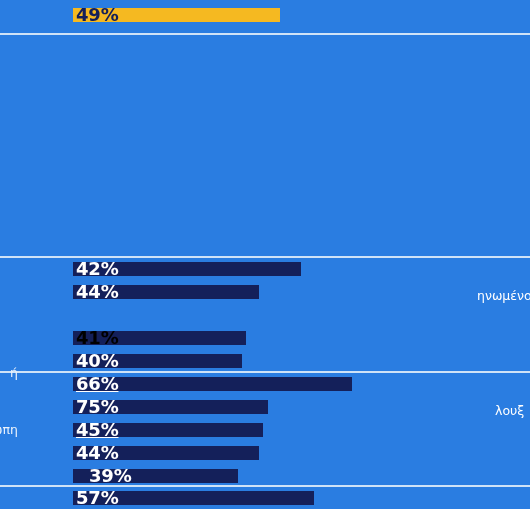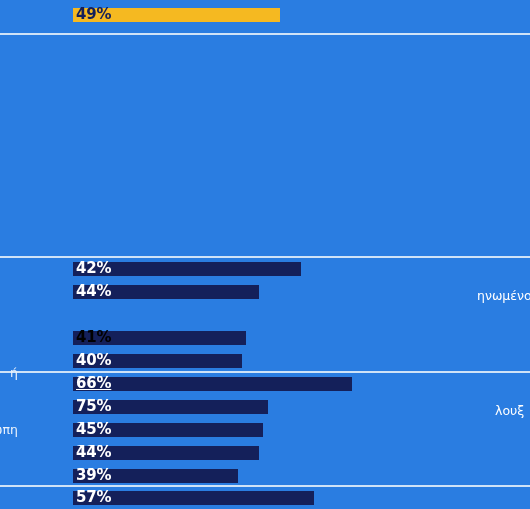--- a/index.html
+++ b/index.html
@@ -46,21 +46,21 @@
   }
   .bar.highlight {
     background: #f5b921;
   }
   .bar-value {
     position: absolute;
     left: 76px;
     top: -1px;
     height: 15px;
     line-height: 15px;
-    font-size: 15px;
+    font-size: 18px;
     font-weight: bold;
     color: #ffffff;
     letter-spacing: -0.2px;
     white-space: nowrap;
   }
   .bar-row.is-highlight .bar-value {
     color: #14205a;
   }
 
   
@@ -135,28 +135,28 @@
     <div class="bar-row" style="top: 377px;">
       <div class="bar" style="left: 73px; width: 279px; height: 14px; background: rgb(20, 32, 90);"></div>
       <span class="bar-value" style="color: rgb(255, 255, 255); text-decoration: underline;">66%</span>
     </div>
     <div class="bar-row" style="top: 400px;">
       <div class="bar" style="left: 73px; width: 195px; height: 14px; background: rgb(20, 32, 90);"></div>
       <span class="bar-value" style="color: rgb(255, 255, 255);">75%</span>
     </div>
     <div class="bar-row" style="top: 423px;">
       <div class="bar" style="left: 73px; width: 190px; height: 14px; background: rgb(20, 32, 90);"></div>
-      <span class="bar-value" style="color: rgb(255, 255, 255);">45%</span>
+      <span class="bar-value" style="color: rgb(255, 255, 255); text-decoration: underline;">45%</span>
     </div>
     <div class="bar-row" style="top: 446px;">
       <div class="bar" style="left: 73px; width: 186px; height: 14px; background: rgb(20, 32, 90);"></div>
       <span class="bar-value" style="color: rgb(255, 255, 255);">44%</span>
     </div>
     <div class="bar-row" style="top: 469px;">
       <div class="bar" style="left: 73px; width: 165px; height: 14px; background: rgb(20, 32, 90);"></div>
-      <span class="bar-value" style="color: rgb(255, 255, 255);">39%</span>
+      <span class="bar-value" style="color: rgb(255, 255, 255); margin-left: 13px;">39%</span>
     </div>
     <div class="cat-label-left" style="right: 512px; left: -200px; width: 218px; top: 422px; color: rgb(234, 242, 252);">υρώπη</div>
     <div class="bar-row" style="top: 491px;">
       <div class="bar" style="left: 73px; width: 241px; height: 14px; background: rgb(20, 32, 90);"></div>
       <span class="bar-value" style="color: rgb(255, 255, 255);">57%</span>
     </div>
   </div>
 
 </body></html>

